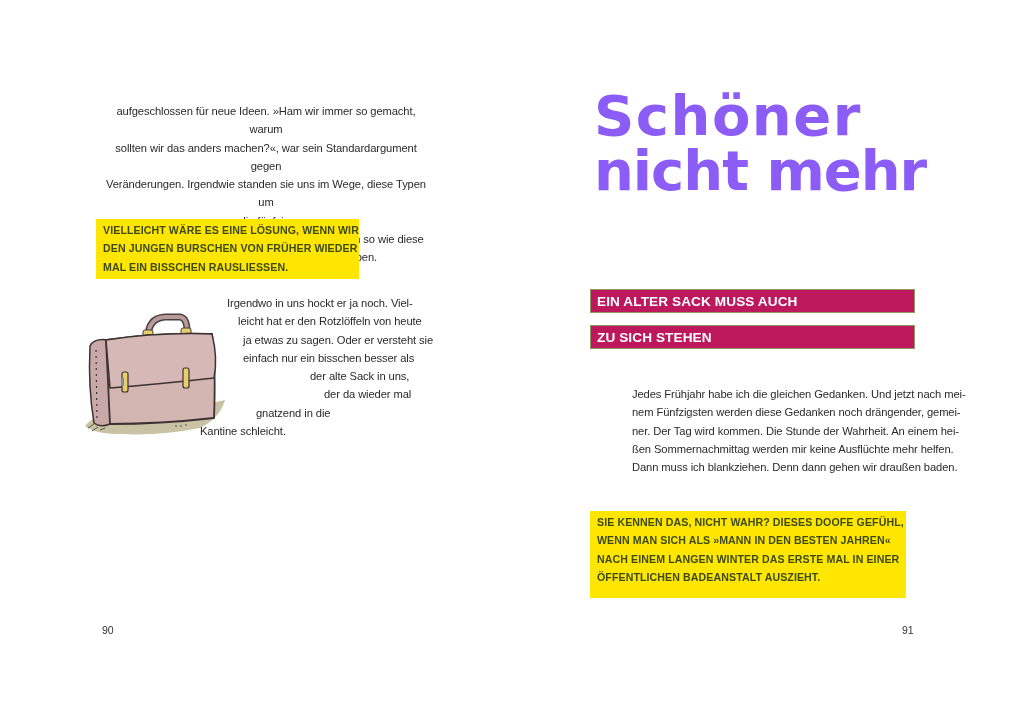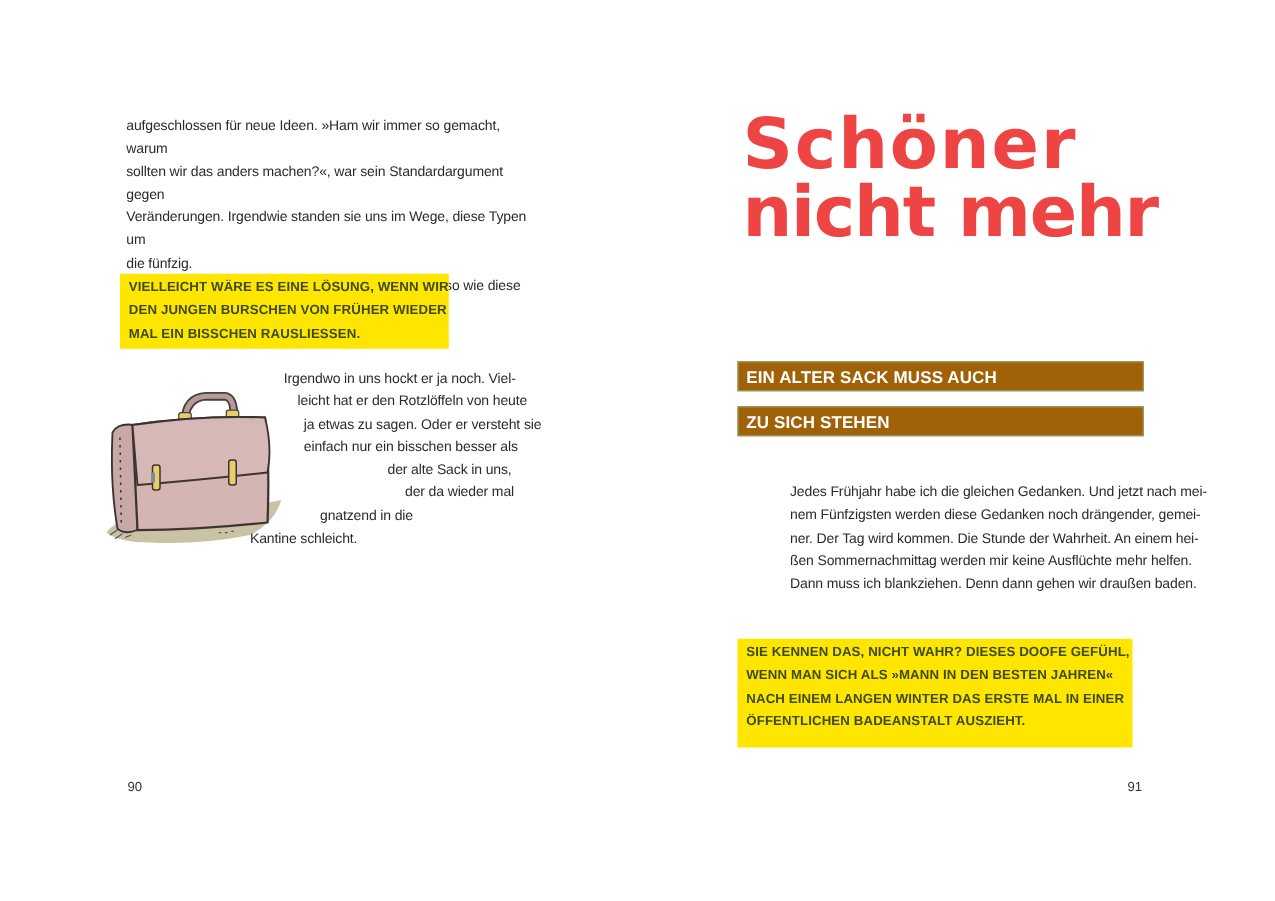--- a/index.html
+++ b/index.html
@@ -3,37 +3,37 @@
   <meta charset="utf-8">
   <style>
     html, body { margin: 0; padding: 0; background: #ffffff; }
     body { width: 1020px; height: 721px; position: relative; overflow: hidden; font-family: "Liberation Sans", sans-serif; color: #2b2b2b; }
     .page { position: absolute; top: 0; height: 721px; }
     .page-left { left: 0; width: 510px; }
 
     .body-text { font-size: 11.2px; line-height: 18.3px; color: #2a2a2a; letter-spacing: -0.1px; }
     .body-text p { margin: 0; }
 
-    .intro { position: absolute; left: 101px; top: 92px; width: 330px; }
+    .intro { position: absolute; left: 101px; top: 102px; width: 330px; text-align: center; }
 
     .callout { position: absolute; background: #ffe600; color: #3d4a12; font-weight: bold; font-size: 10.6px; line-height: 18.4px; letter-spacing: 0.1px; padding: 2px 7px; box-sizing: border-box; }
     .callout-left { left: 96px; top: 219px; width: 263px; height: 60px; }
     .callout-right { left: 590px; top: 511px; width: 316px; height: 87px; padding-top: 2px; }
     .callout span { display: block; white-space: nowrap; }
 
     .shape-text { position: absolute; top: 294px; left: 200px; width: 240px; }
     .shape-text span { display: block; white-space: nowrap; }
 
     .briefcase { position: absolute; left: 80px; top: 308px; width: 150px; height: 130px; }
 
-    .title { position: absolute; left: 594px; top: 88px; width: 330px; color: #ef4444; font-family: "DejaVu Sans", sans-serif; font-weight: bold; font-size: 56px; line-height: 55px; letter-spacing: -1px; }
+    .title { position: absolute; left: 594px; top: 88px; width: 330px; color: #8b5cf6; font-family: "DejaVu Sans", sans-serif; font-weight: bold; font-size: 56px; line-height: 55px; letter-spacing: -1px; }
     .title span { display: block; white-space: nowrap; }
     .title .l1 { letter-spacing: 1.5px; }
 
-    .subbar { position: absolute; left: 590px; width: 325px; height: 24px; background: #a16207; color: #ffffff; font-weight: bold; font-size: 13.6px; line-height: 24px; padding-left: 6px; box-sizing: border-box; letter-spacing: 0.1px; border: 1px solid #8f9860; }
+    .subbar { position: absolute; left: 590px; width: 325px; height: 24px; background: #be185d; color: #ffffff; font-weight: bold; font-size: 13.6px; line-height: 24px; padding-left: 6px; box-sizing: border-box; letter-spacing: 0.1px; border: 1px solid #8f9860; }
     .subbar-1 { top: 289px; }
     .subbar-2 { top: 325px; }
 
     .right-body { position: absolute; left: 596px; top: 385px; width: 330px; }
     .right-body span { display: block; white-space: nowrap; margin-left: 36px; }
 
     .page-number { position: absolute; top: 624px; font-size: 10.5px; color: #333; }
     .pn-left { left: 102px; }
     .pn-right { left: 902px; }
   </style>

